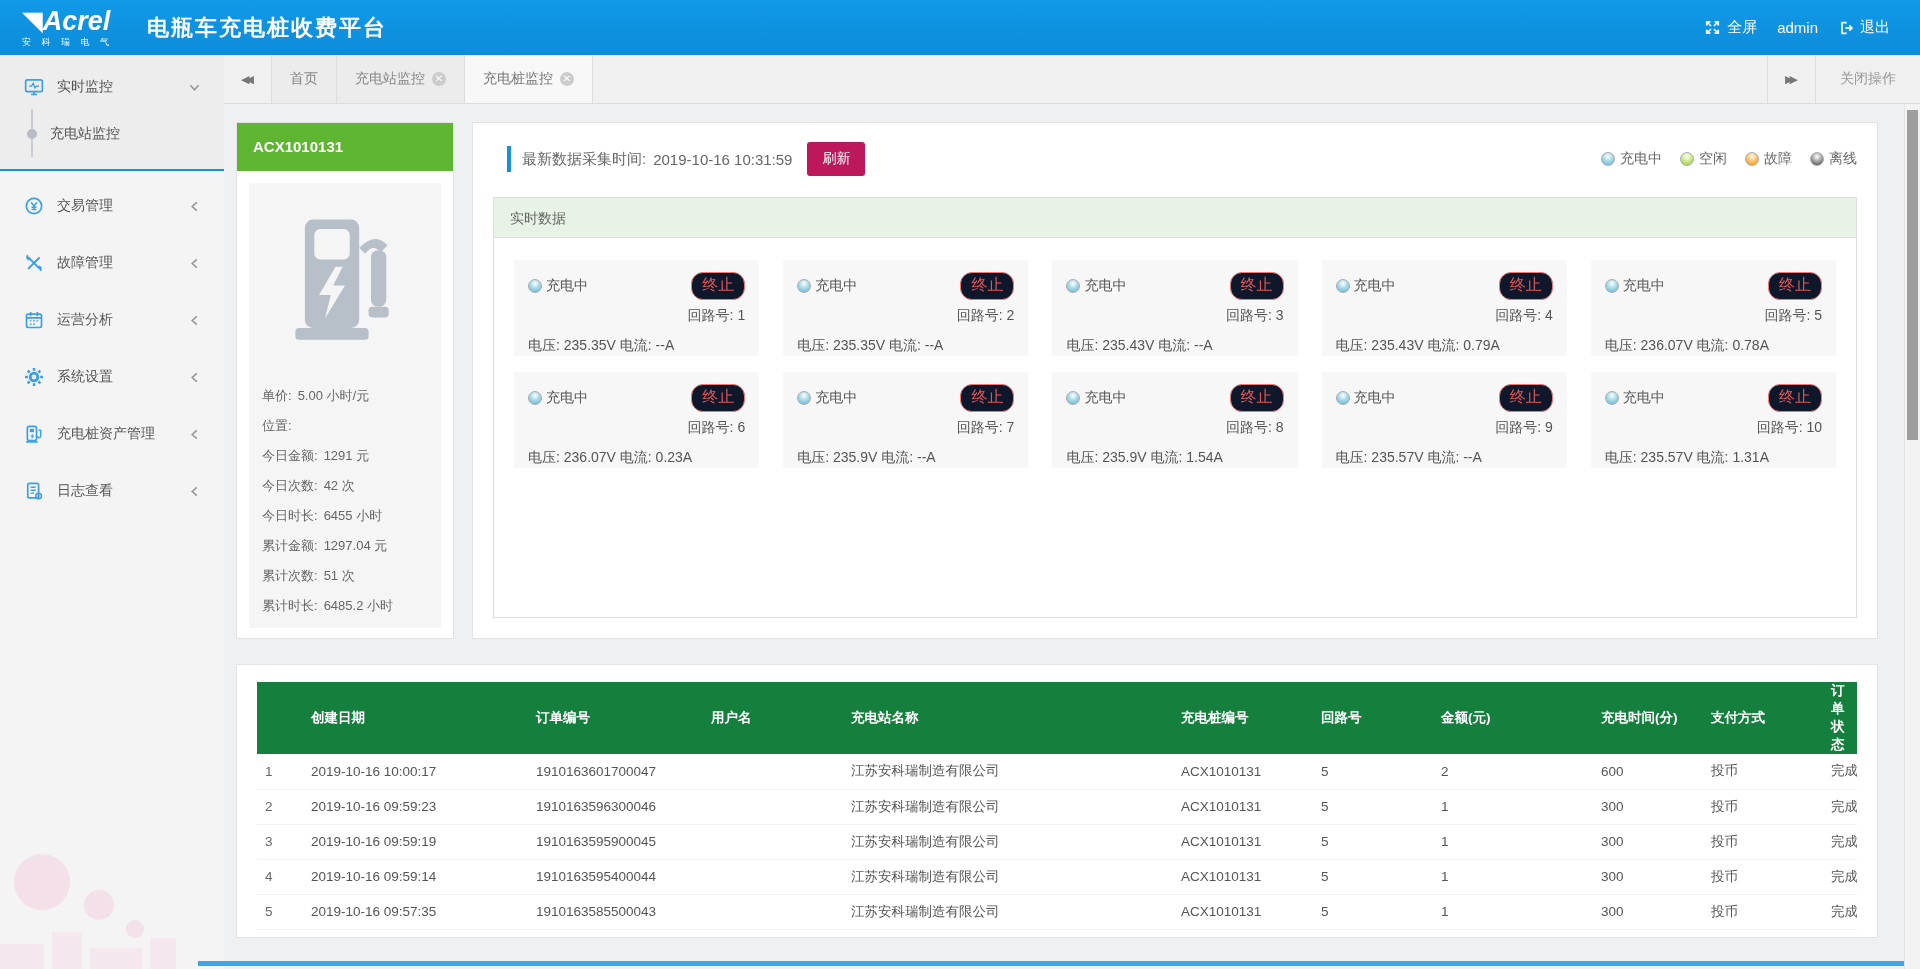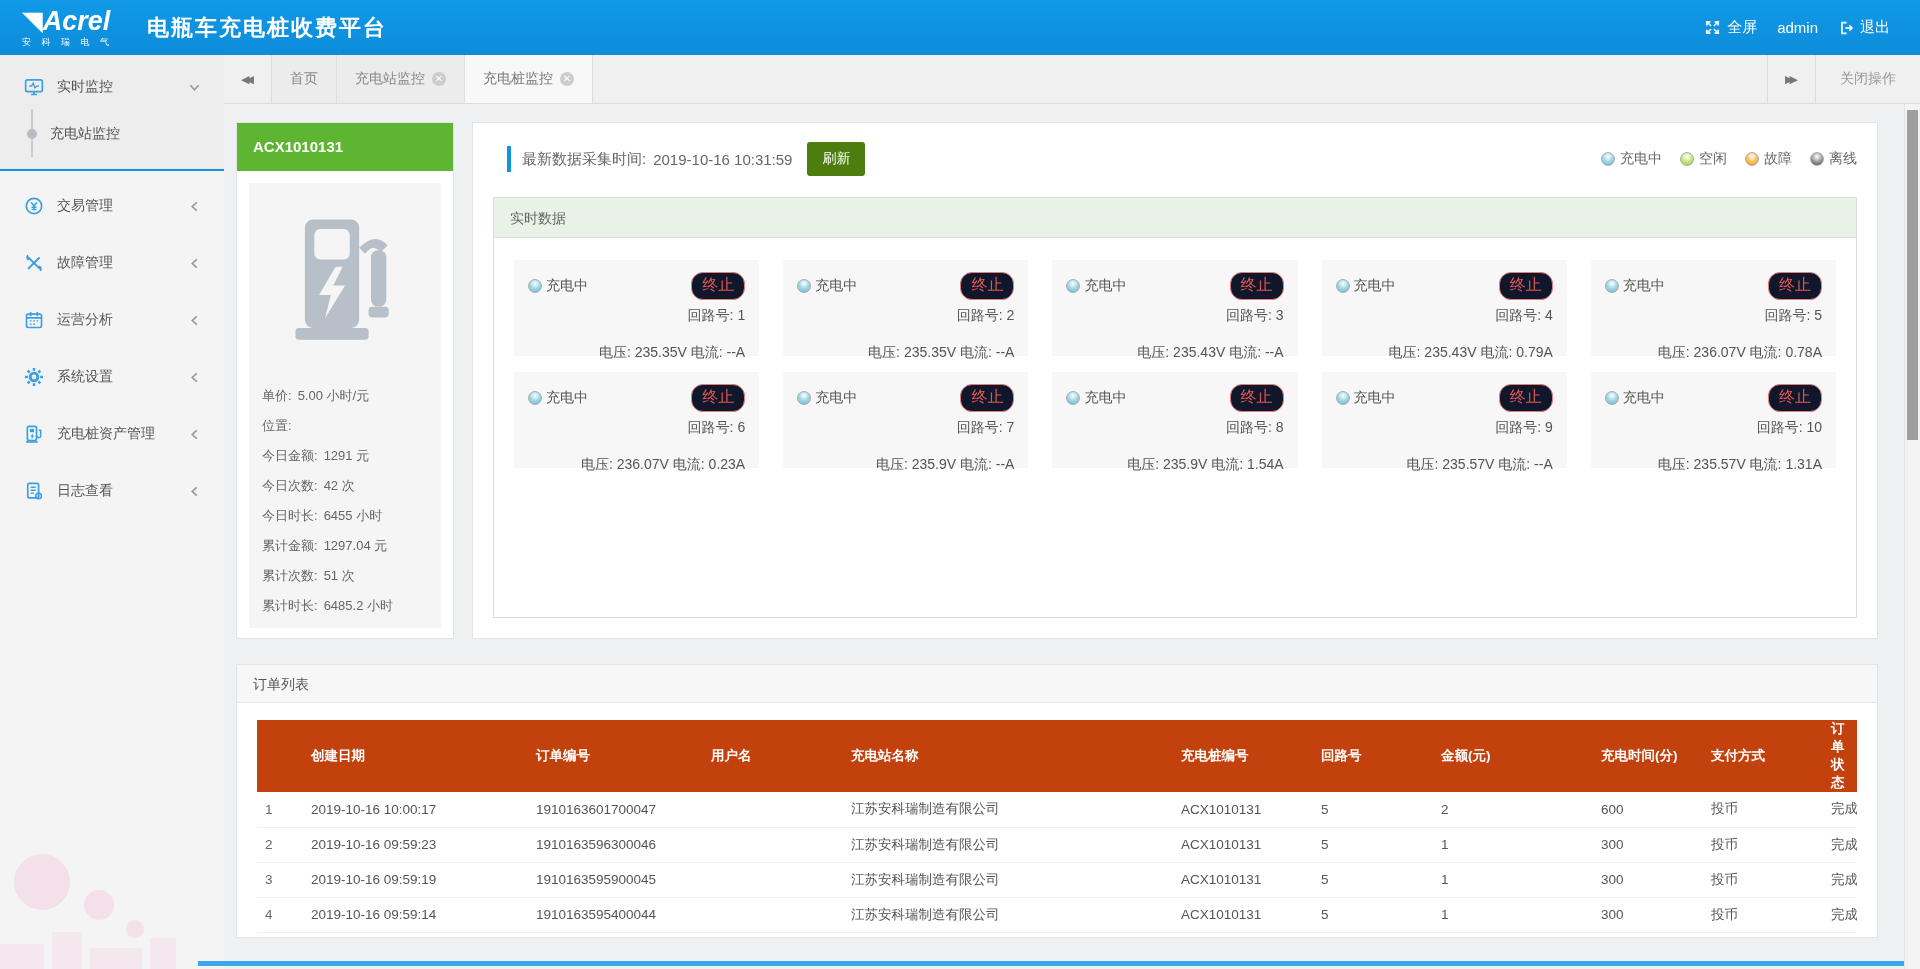--- a/index.html
+++ b/index.html
@@ -63,44 +63,44 @@
   .station-stats { padding:10px 13px 0 13px; font-size:13px; color:#666; }
   .stat-line { line-height:30px; white-space:nowrap; }
   .stat-line .lb { margin-right:6px; }
 
   
   #monitor-panel { left:472px; top:122px; width:1406px; height:517px; }
   .info-row { position:absolute; left:34px; right:20px; top:18px; height:36px; display:flex; align-items:center; }
   .accent-bar { width:4px; height:26px; background:#1094e0; margin-right:11px; }
   .collect-label, .collect-time { font-size:15px; color:#666; }
   .collect-time { margin-left:7px; }
-  .refresh-btn { margin-left:15px; width:58px; height:34px; background:#4d7c0f; color:#fff; border:none;
+  .refresh-btn { margin-left:15px; width:58px; height:34px; background:#be185d; color:#fff; border:none;
     border-radius:3px; font-size:14px; cursor:pointer; font-family:inherit; }
   .legend { margin-left:auto; display:flex; align-items:center; gap:18px; }
   .legend-item { display:flex; align-items:center; gap:5px; font-size:14px; color:#666; }
   .ball { width:14px; height:14px; border-radius:50%; border:1px solid #adadad; }
   .realtime-box { position:absolute; left:20px; right:20px; top:74px; bottom:20px; border:1px solid #ddd; }
   .realtime-head { height:40px; background:#e9f2e7; border-bottom:1px solid #ddd; line-height:40px;
     padding-left:16px; font-size:14px; color:#666; }
   .cards { padding:22px 20px; display:grid; grid-template-columns:repeat(5,1fr); column-gap:24px; row-gap:16px; }
   .circuit-card { background:#f7f7f7; height:96px; padding:12px 14px 0 14px; }
   .card-top { display:flex; align-items:center; }
   .card-status { display:flex; align-items:center; gap:4px; font-size:14px; color:#555; }
   .stop-btn { margin-left:auto; border:1px solid #e97a7a; color:#e05555; background:#0f172a;
     border-radius:12px; padding:2px 10px 3px 10px; font-size:16px; cursor:pointer; font-family:inherit; }
   .card-circuit { text-align:right; font-size:14px; color:#555; margin-top:7px; }
-  .card-vi { text-align:right; font-size:14px; color:#555; margin-top:19px; white-space:nowrap; }
+  .card-vi { text-align:left; font-size:14px; color:#555; margin-top:12px; white-space:nowrap; }
 
   
   #orders-panel { left:236px; top:664px; width:1642px; height:274px; overflow:hidden; }
   .orders-head { height:38px; background:#f7f7f7; border-bottom:1px solid #e7e7e7; line-height:38px;
     padding-left:16px; font-size:14px; color:#555; }
   .orders-table-wrap { padding:17px 20px 0 20px; }
   table { width:100%; border-collapse:collapse; font-size:13.5px; table-layout:fixed; }
-  thead th { background:#c2410c; color:#fff; font-weight:bold; height:34px; text-align:left;
+  thead th { background:#15803d; color:#fff; font-weight:bold; height:34px; text-align:left;
     padding-left:8px; font-size:13.5px; }
   tbody td { height:35px; color:#555; padding-left:8px; border-bottom:1px solid #f1f1f1; white-space:nowrap;
     overflow:hidden; }
   td.idx { color:#666; }
 
   
   #footer { position:absolute; left:224px; top:937px; right:0; bottom:0; background:#fafafa;
     font-size:13px; color:#888; text-align:right; padding:8px 42px 0 0; z-index:7; }
   #footer .brand { color:#1c8fd6; }
   #bottom-strip { position:absolute; left:198px; right:0; top:961px; height:5px; background:#3ba7e8; z-index:8; }
@@ -470,21 +470,20 @@
               <button class="stop-btn">终止</button>
             </div>
             <div class="card-circuit">回路号: 10</div>
             <div class="card-vi">电压: 235.57V  电流: 1.31A</div>
           </div>
         </div>
     </div>
   </div>
 
   <div id="orders-panel" class="panel">
-    <div class="orders-head">订单列表</div>
     <div class="orders-table-wrap">
       <table>
         <colgroup>
           <col style="width:46px">
             <col style="width:225px">
             <col style="width:175px">
             <col style="width:140px">
           <col style="width:330px">
             <col style="width:140px">
             <col style="width:120px">

